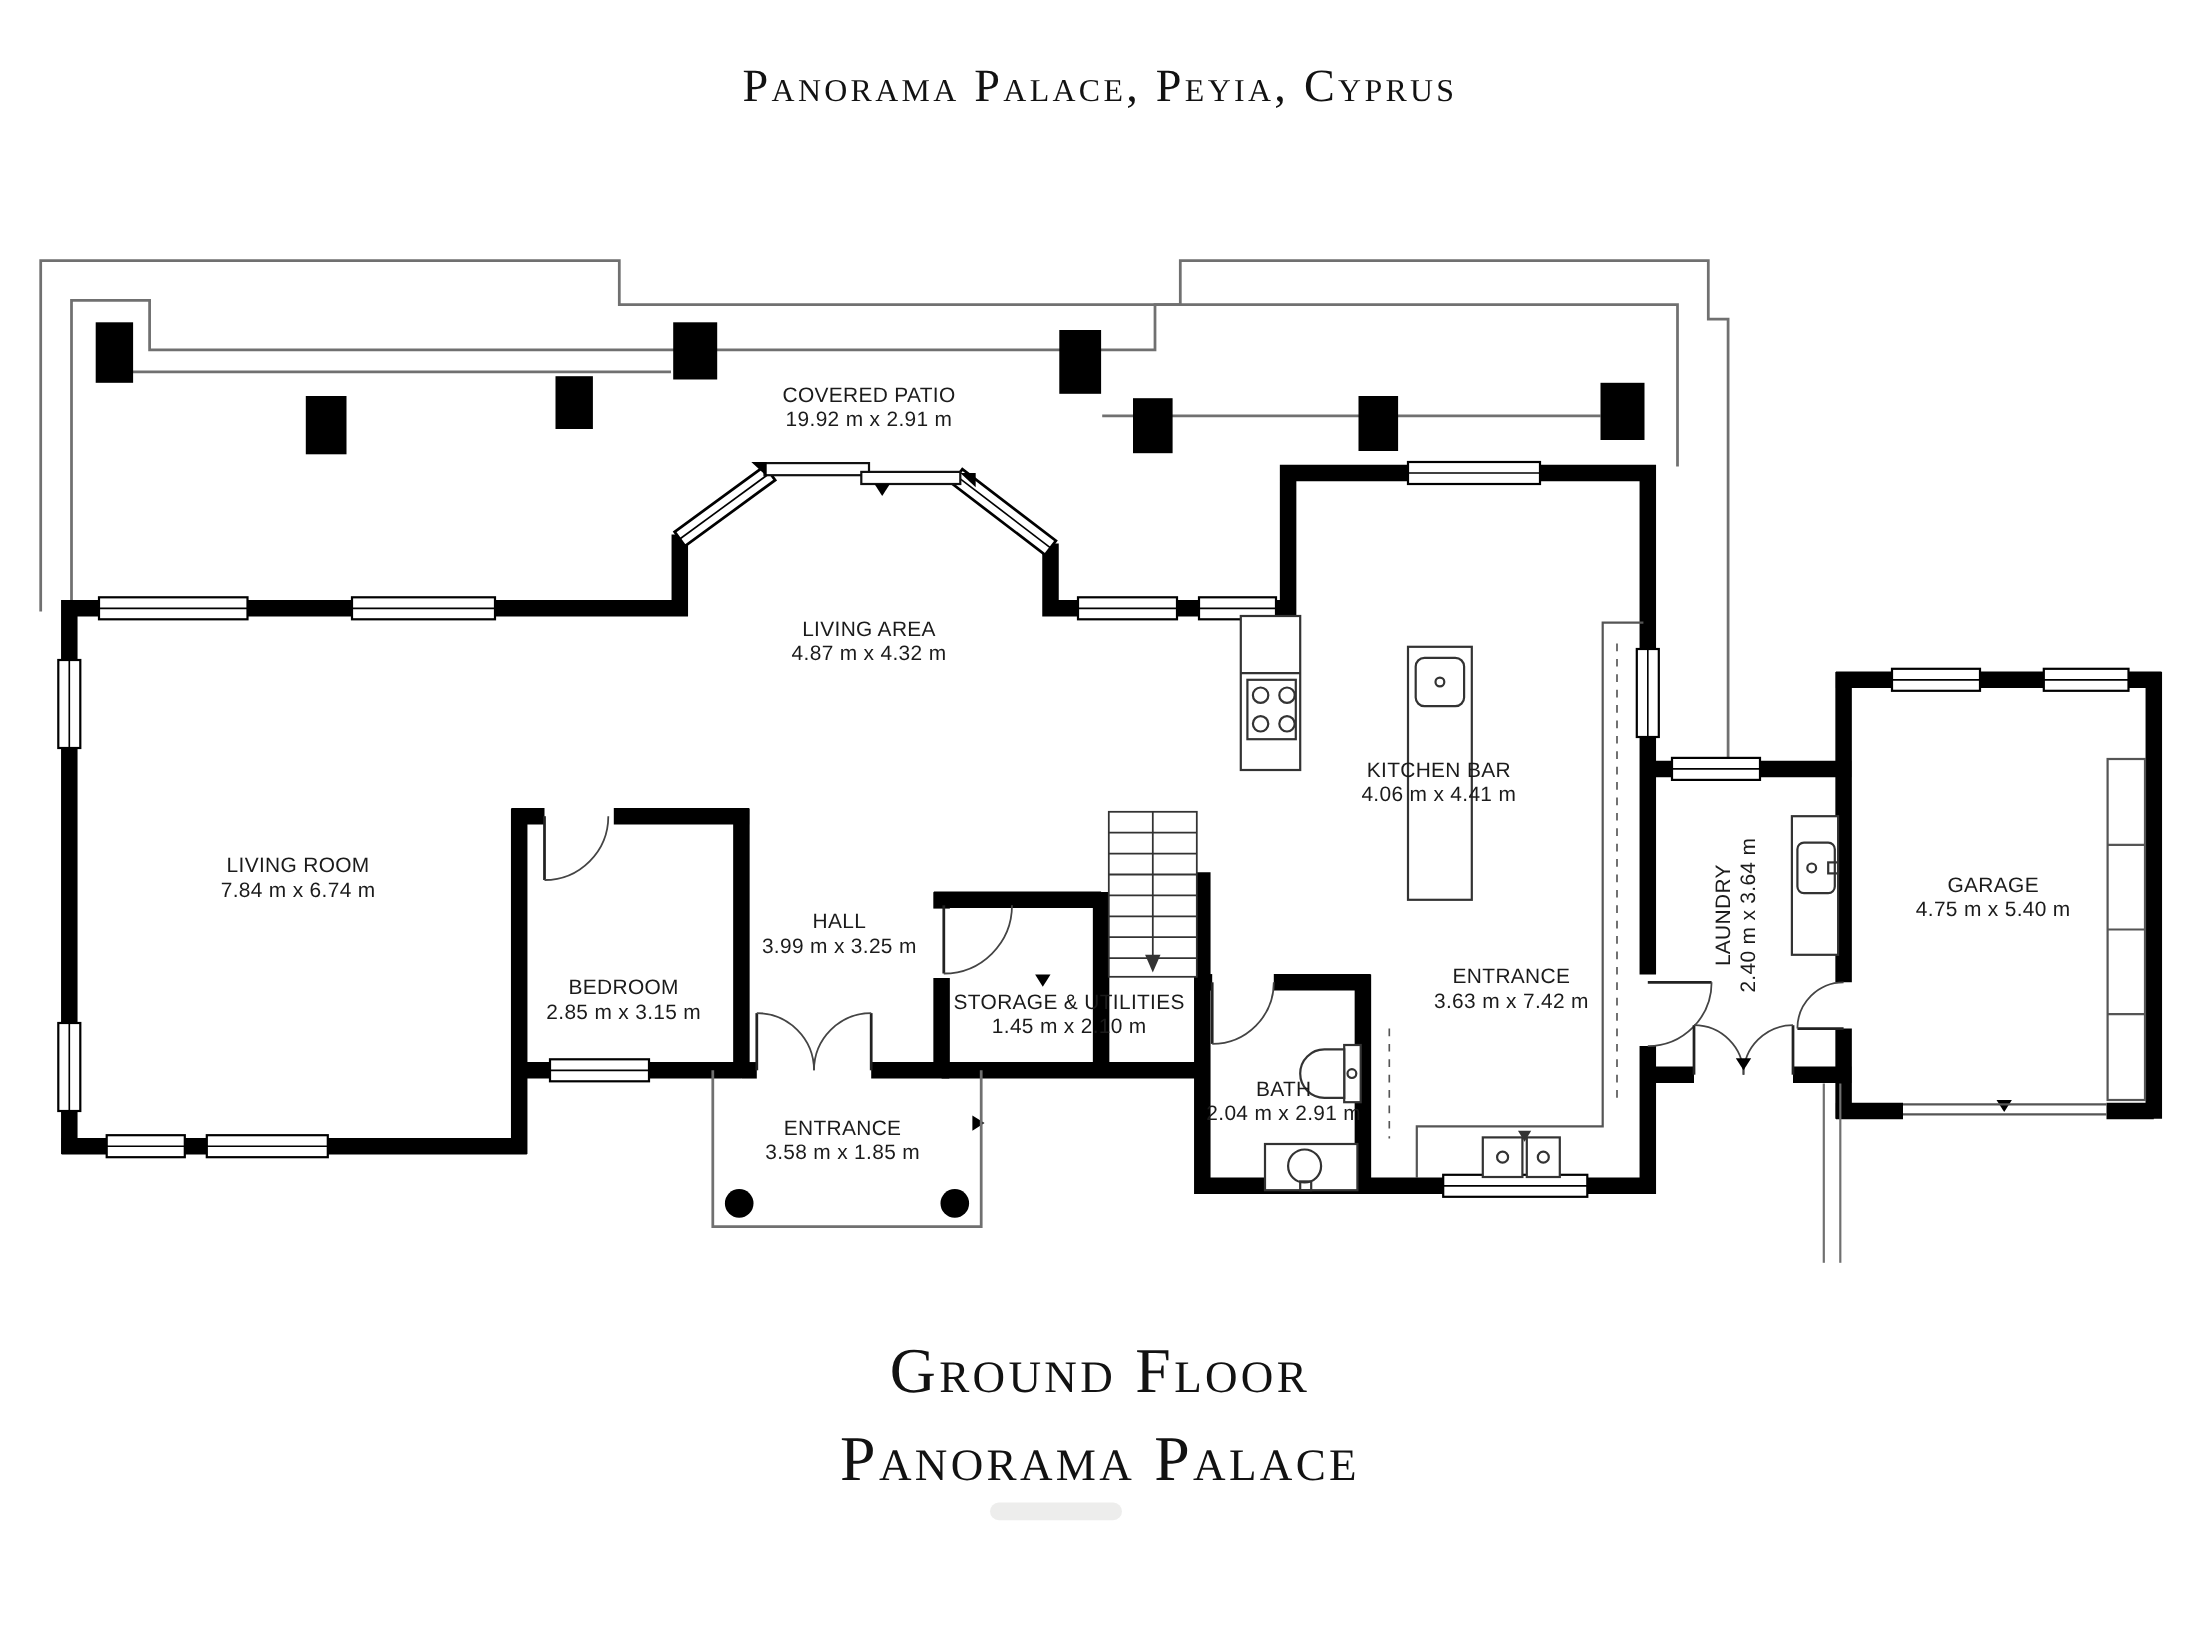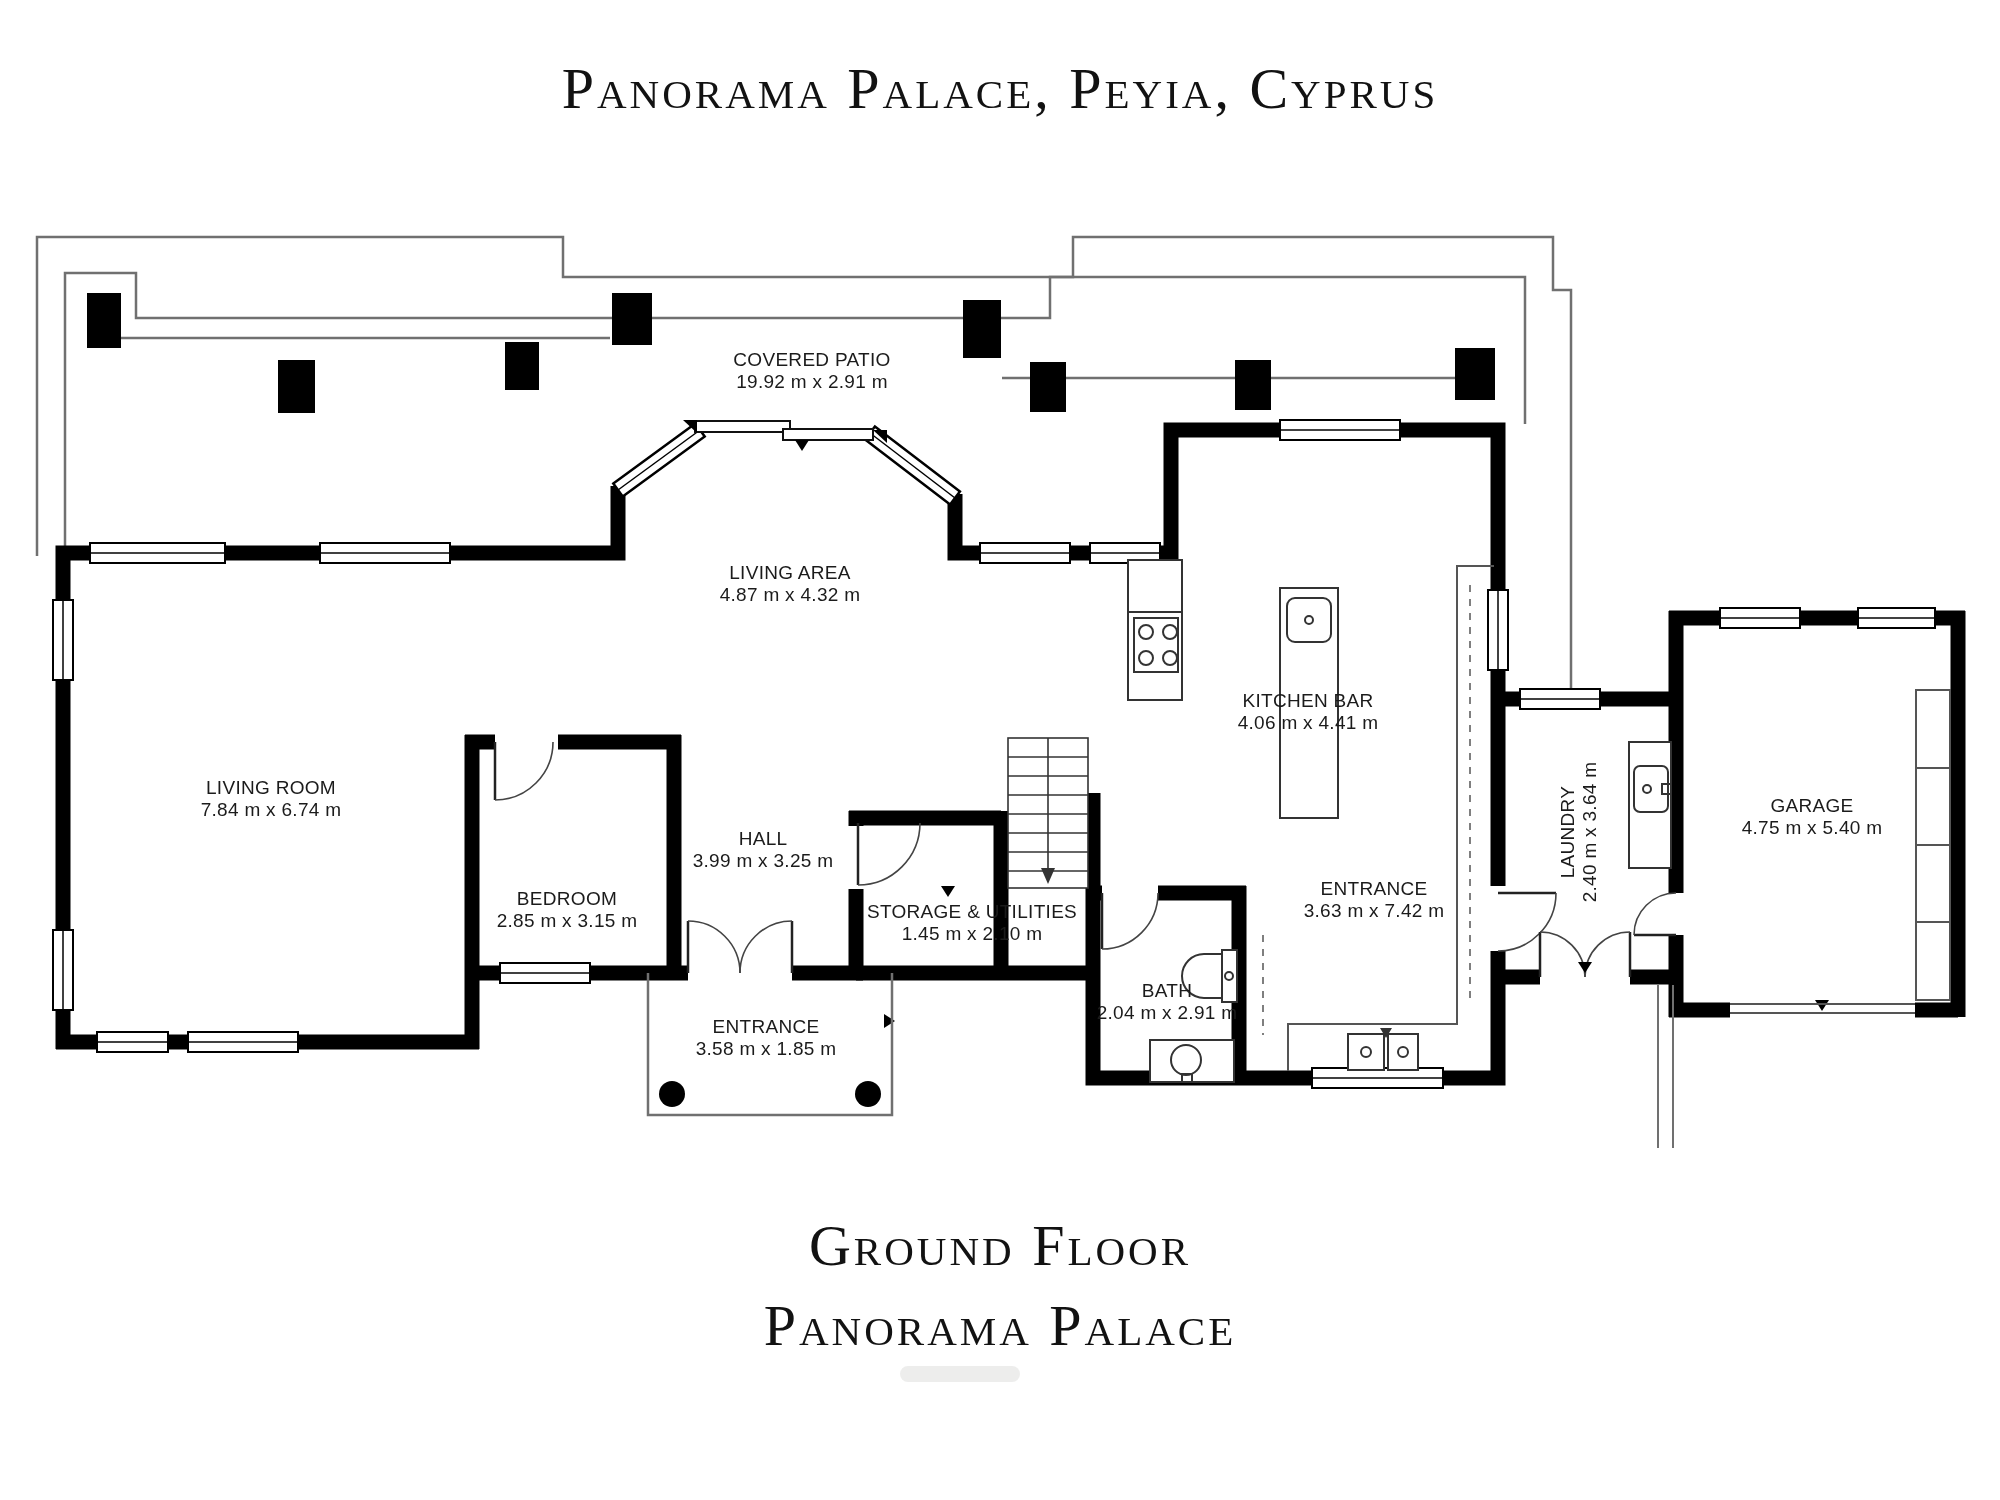--- a/index.html
+++ b/index.html
@@ -1,20 +1,20 @@
 <!DOCTYPE html>
 <html><head>
 <meta charset="utf-8">
 <style>
   html,body{margin:0;padding:0;background:#fff;}
   .page{position:relative;width:2000px;height:1500px;background:#ffffff;overflow:hidden;
         font-family:"Liberation Sans",sans-serif;}
   .main-title{position:absolute;top:55px;left:0;right:0;text-align:center;
         font-family:"Liberation Serif",serif;font-variant:small-caps;font-weight:500;
-        font-size:58px;letter-spacing:3px;color:#121212;white-space:nowrap;}
+        font-size:42px;letter-spacing:3px;color:#121212;white-space:nowrap;}
   .footer-block{position:absolute;top:1206px;left:0;right:0;text-align:center;
         font-family:"Liberation Serif",serif;font-variant:small-caps;font-weight:500;
         color:#121212;}
   .footer-line{font-size:58px;line-height:80px;letter-spacing:3px;white-space:nowrap;text-align:center;}
   svg.plan{position:absolute;left:0;top:0;}
   .room-label{position:absolute;transform:translate(-50%,-50%);text-align:center;
         font-size:19px;line-height:22px;color:#1b1b1b;letter-spacing:.3px;white-space:nowrap;}
   .room-label.rot{transform:translate(-50%,-50%) rotate(-90deg);}
   .watermark{position:absolute;left:900px;top:1366px;width:120px;height:16px;
         background:#dededc;opacity:.55;border-radius:8px;}
@@ -265,21 +265,21 @@
       <line x1="1730" y1="1004" x2="1915" y2="1004"></line>
       <line x1="1730" y1="1013" x2="1915" y2="1013"></line>
     </g>
 
     <g stroke="#707070" stroke-width="2">
       <line x1="1658" y1="985" x2="1658" y2="1148"></line>
       <line x1="1673" y1="985" x2="1673" y2="1148"></line>
     </g>
   </svg>
 
-  <div class="room-label" style="left:812px;top:371px">
+  <div class="room-label" style="left:790px;top:371px">
     <div>COVERED PATIO</div>
     <div>19.92 m x 2.91 m</div>
   </div>
   <div class="room-label" style="left:790px;top:584px">
     <div>LIVING AREA</div>
     <div>4.87 m x 4.32 m</div>
   </div>
   <div class="room-label" style="left:271px;top:799px">
     <div>LIVING ROOM</div>
     <div>7.84 m x 6.74 m</div>

